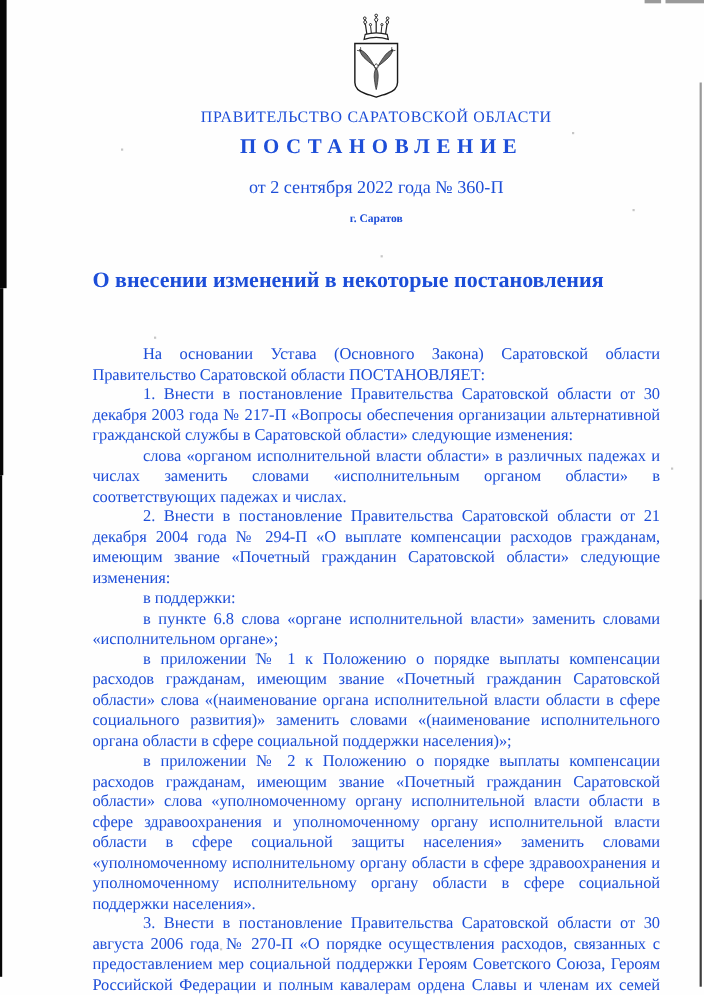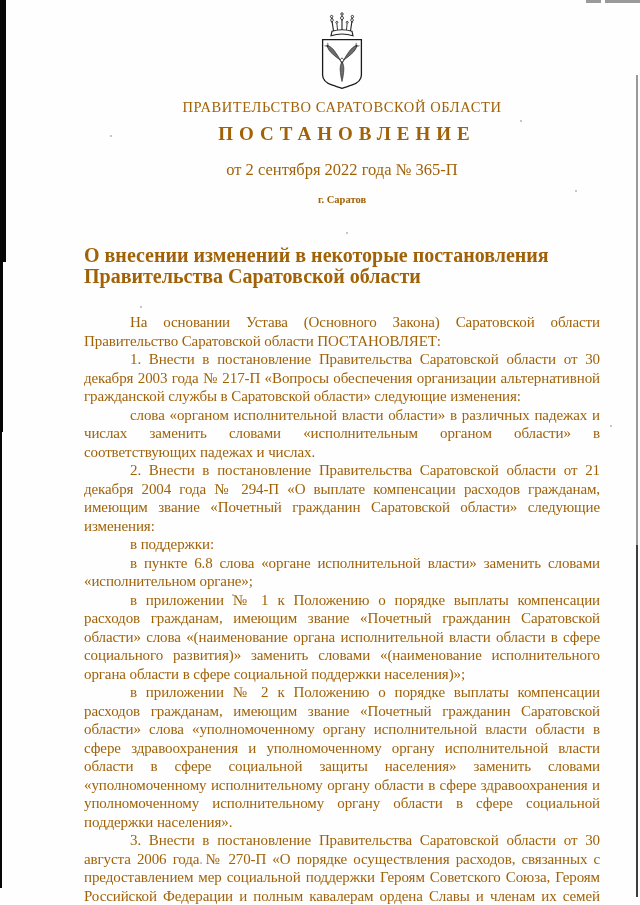--- a/index.html
+++ b/index.html
@@ -2,21 +2,21 @@
 <html lang="ru"><head>
 <meta charset="utf-8">
 <style>
   html, body { margin: 0; padding: 0; background: #ffffff; }
   .page {
     position: relative;
     width: 640px;
     height: 905px;
     background: #fefefe;
     font-family: "Liberation Serif", serif;
-    color: #a16207;
+    color: #1d4ed8;
     overflow: hidden;
   }
   
   .binding { position: absolute; left: 0; background: #070707; }
   .binding.seg1 { top: 0;   width: 6px; height: 262px; }
   .binding.seg2 { top: 262px; width: 3px; height: 170px; }
   .binding.seg3 { top: 432px; width: 2px; height: 456px; }
   .scan-top { position: absolute; top: 0; height: 3px; background: #9a9a9a; }
   .scan-top.seg1 { left: 586px; width: 15px; }
   .scan-top.seg2 { left: 605px; width: 35px; }
@@ -108,26 +108,25 @@
           <path d="M0,-10 C1.8,-7 2.2,-3 1.6,1 C1.2,4.5 0.7,7.5 0,10 C-0.7,7.5 -1.2,4.5 -1.6,1 C-2.2,-3 -1.8,-7 0,-10 Z"></path>
           <path d="M-2.2,-11 L0,-8.2 L2.2,-11" fill="none"></path>
         </g>
       </g>
       <path d="M24,18.8 L26,21 L24,23.2 L22,21 Z" fill="#ffffff" stroke="#1a1a1a" stroke-width="0.7"></path>
     </g>
   </svg>
 
   <div class="centered authority">ПРАВИТЕЛЬСТВО САРАТОВСКОЙ ОБЛАСТИ</div>
   <div class="centered doc-type">ПОСТАНОВЛЕНИЕ</div>
-  <div class="centered date-line">от 2 сентября 2022 года № 365-П</div>
+  <div class="centered date-line">от 2 сентября 2022 года № 360-П</div>
   <div class="centered place-line">г. Саратов</div>
 
   <div class="doc-title">
     <div>О внесении изменений в некоторые постановления</div>
-    <div>Правительства Саратовской области</div>
   </div>
 
   <div class="body-text">
     <p>На основании Устава (Основного Закона) Саратовской области Правительство Саратовской области ПОСТАНОВЛЯЕТ:</p>
     <p>1. Внести в постановление Правительства Саратовской области от 30 декабря 2003 года № 217-П «Вопросы обеспечения организации альтернативной гражданской службы в Саратовской области» следующие изменения:</p>
     <p>слова «органом исполнительной власти области» в различных падежах и числах заменить словами «исполнительным органом области» в соответствующих падежах и числах.</p>
     <p>2. Внести в постановление Правительства Саратовской области от 21 декабря 2004 года № 294-П «О выплате компенсации расходов гражданам, имеющим звание «Почетный гражданин Саратовской области» следующие изменения:</p>
     <p>в поддержки:</p>
     <p>в пункте 6.8 слова «органе исполнительной власти» заменить словами «исполнительном органе»;</p>
     <p>в приложении № 1 к Положению о порядке выплаты компенсации расходов гражданам, имеющим звание «Почетный гражданин Саратовской области» слова «(наименование органа исполнительной власти области в сфере социального развития)» заменить словами «(наименование исполнительного органа области в сфере социальной поддержки населения)»;</p>

